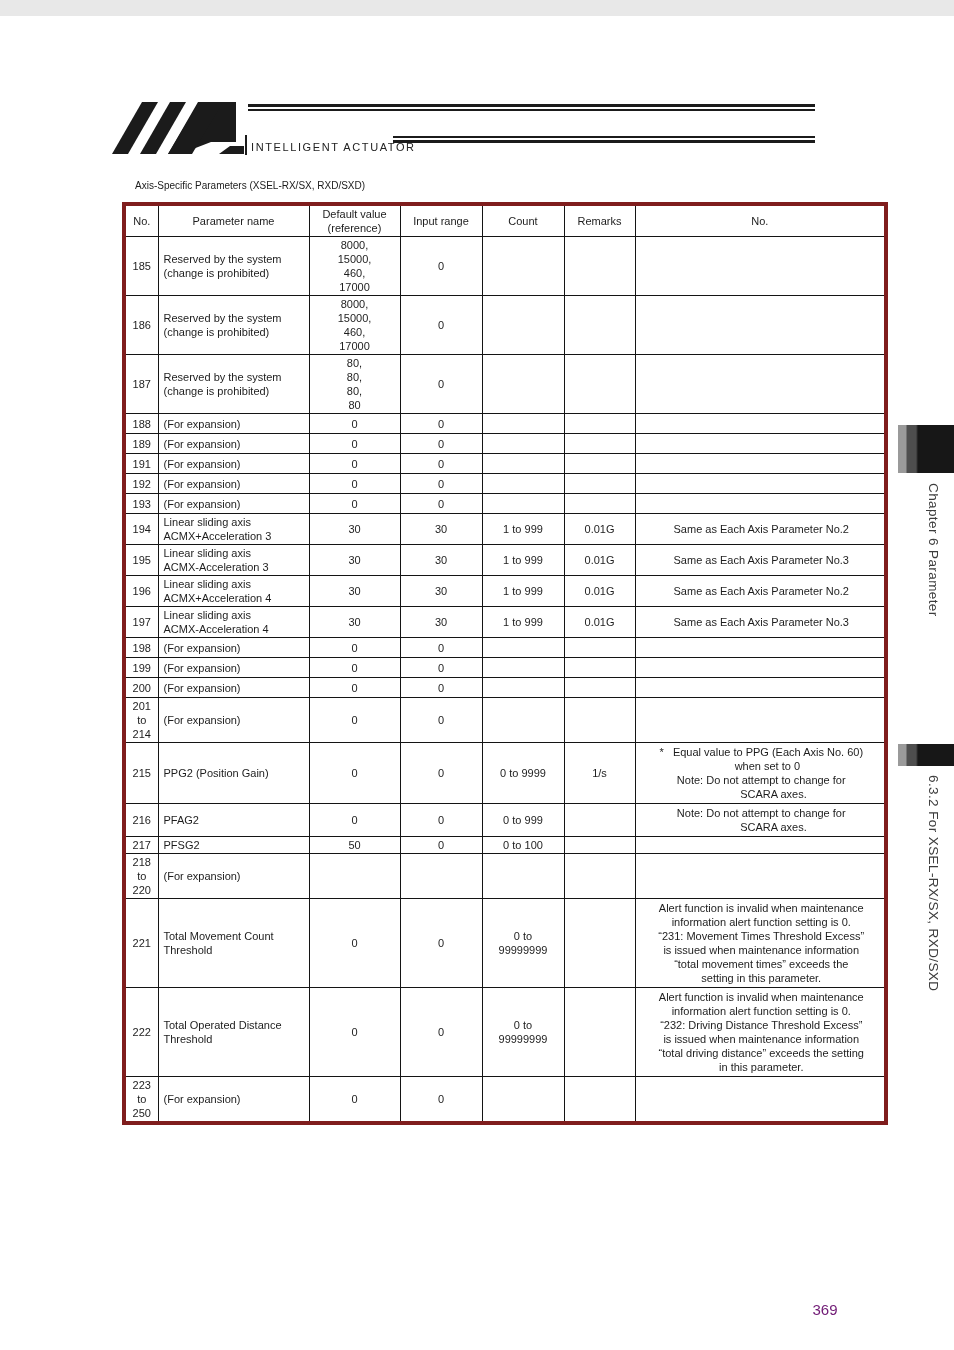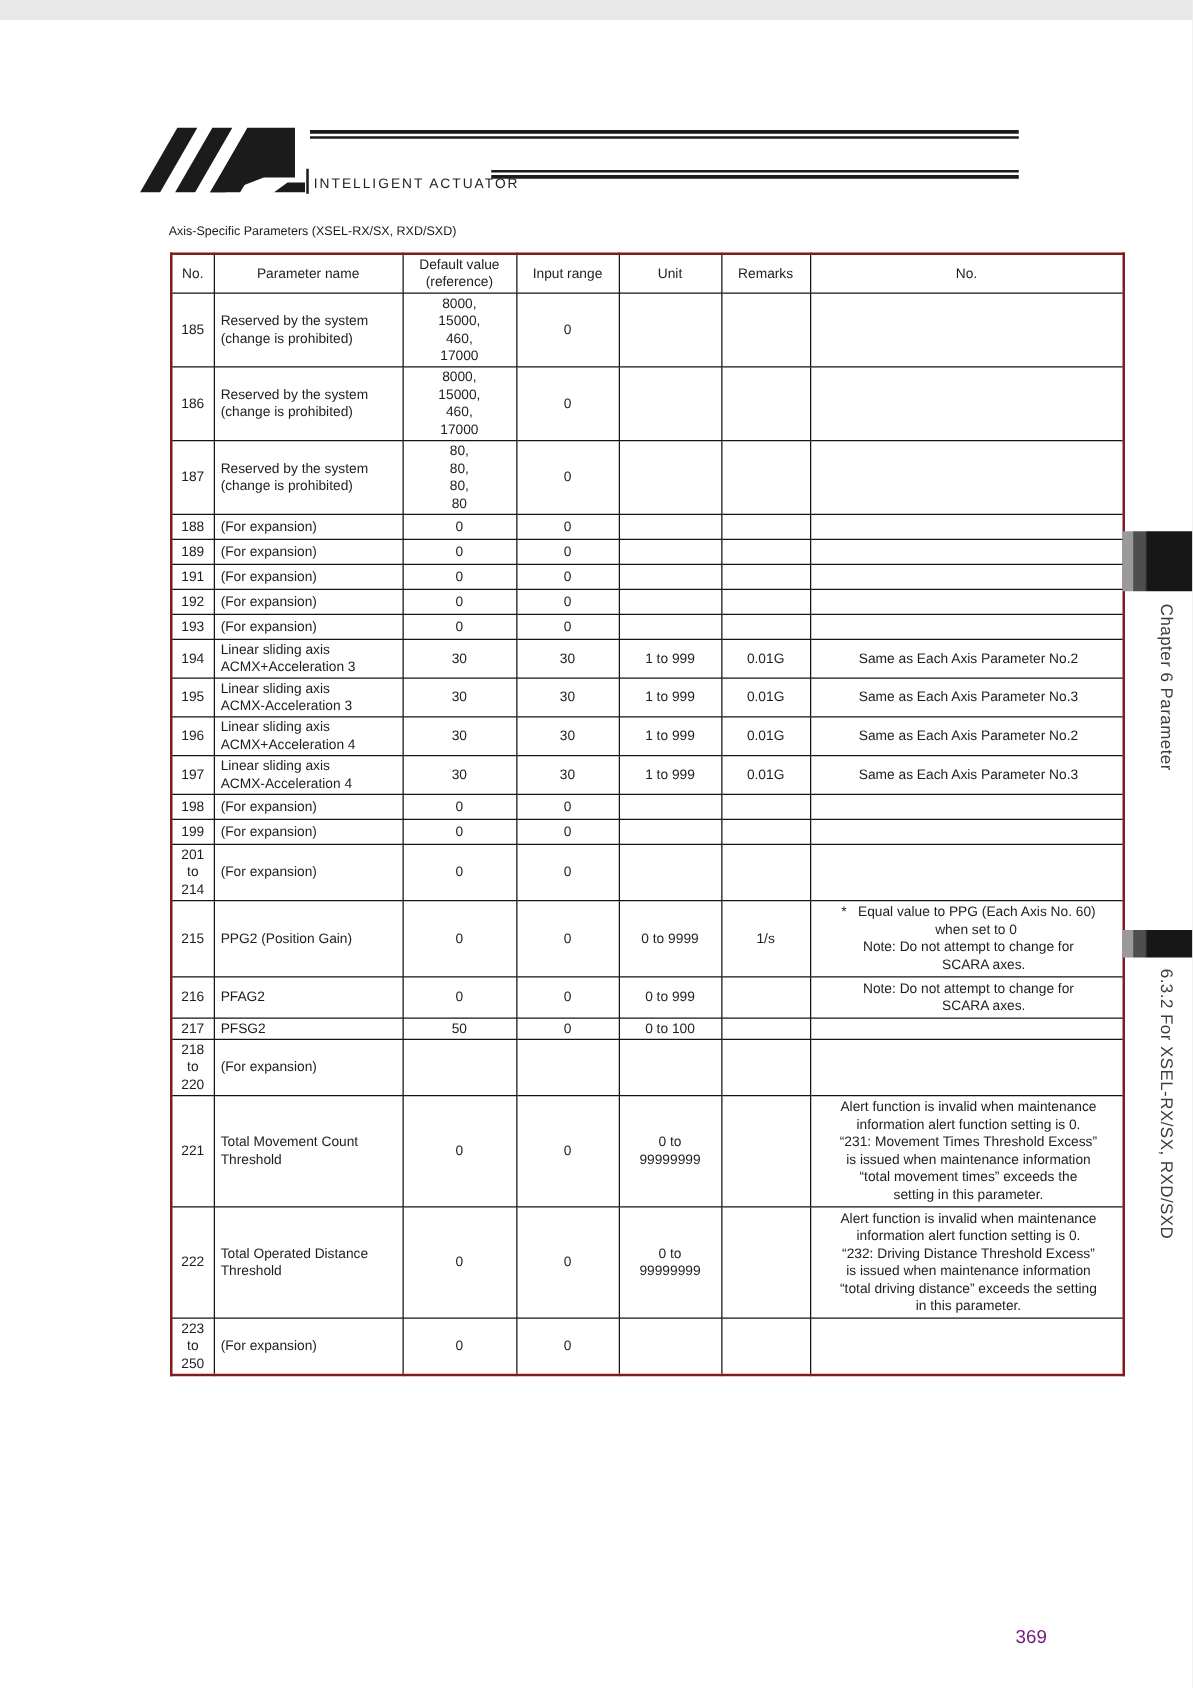--- a/index.html
+++ b/index.html
@@ -18,23 +18,23 @@
   .rule{position:absolute; height:7px;}
   .rule .r1{height:2.5px; background:#1b1b1b;}
   .rule .gap{height:2.5px;}
   .rule .r2{height:1.5px; background:#1b1b1b;}
   .rule-top{left:248px; top:88px; width:567px;}
   .rule-mid{left:393px; top:120px; width:422px;}
   
   .table-title{position:absolute; left:135px; top:164px; font-size:10px; color:#1b1b1b;}
   
   table.param-table{
-    position:absolute; left:136px; top:186px; width:762px;
+    position:absolute; left:122px; top:186px; width:762px;
     border-collapse:collapse; table-layout:fixed;
-    border:2px solid #7f1d1d;
+    border:4px solid #7f1d1d;
   }
   .param-table th, .param-table td{
     border:1px solid #141414;
     font-size:11px; line-height:14px; font-weight:normal;
     vertical-align:middle; color:#1d1d1d;
     padding:1px 3px; overflow:hidden;
   }
   .param-table th{ text-align:center; white-space:pre-line; height:28px; }
   .param-table td{ white-space:pre-line; }
   td.col-no{ text-align:center; padding:1px 1px; }
@@ -92,21 +92,21 @@
         <col style="width:71px">
         <col style="width:251px">
     </colgroup>
     <thead>
       <tr>
         <th>No.</th>
         <th>Parameter name</th>
         <th>Default value
 (reference)</th>
         <th>Input range</th>
-        <th>Unit</th>
+        <th>Count</th>
         <th>Remarks</th>
         <th>No.</th>
       </tr>
     </thead>
     <tbody>
         <tr>
           <td class="col-no">185</td>
           <td class="col-name">Reserved by the system
 (change is prohibited)</td>
           <td class="col-default">8000,
@@ -241,20 +241,29 @@
         <tr class="row-pad">
           <td class="col-no">199</td>
           <td class="col-name">(For expansion)</td>
           <td class="col-default">0</td>
           <td class="col-input">0</td>
           <td class="col-unit"></td>
           <td class="col-remarks"></td>
           <td class="col-note"></td>
         </tr>
         <tr class="row-pad">
+          <td class="col-no">200</td>
+          <td class="col-name">(For expansion)</td>
+          <td class="col-default">0</td>
+          <td class="col-input">0</td>
+          <td class="col-unit"></td>
+          <td class="col-remarks"></td>
+          <td class="col-note"></td>
+        </tr>
+        <tr class="row-pad">
           <td class="col-no">201
 to
 214</td>
           <td class="col-name">(For expansion)</td>
           <td class="col-default">0</td>
           <td class="col-input">0</td>
           <td class="col-unit"></td>
           <td class="col-remarks"></td>
           <td class="col-note"></td>
         </tr>

